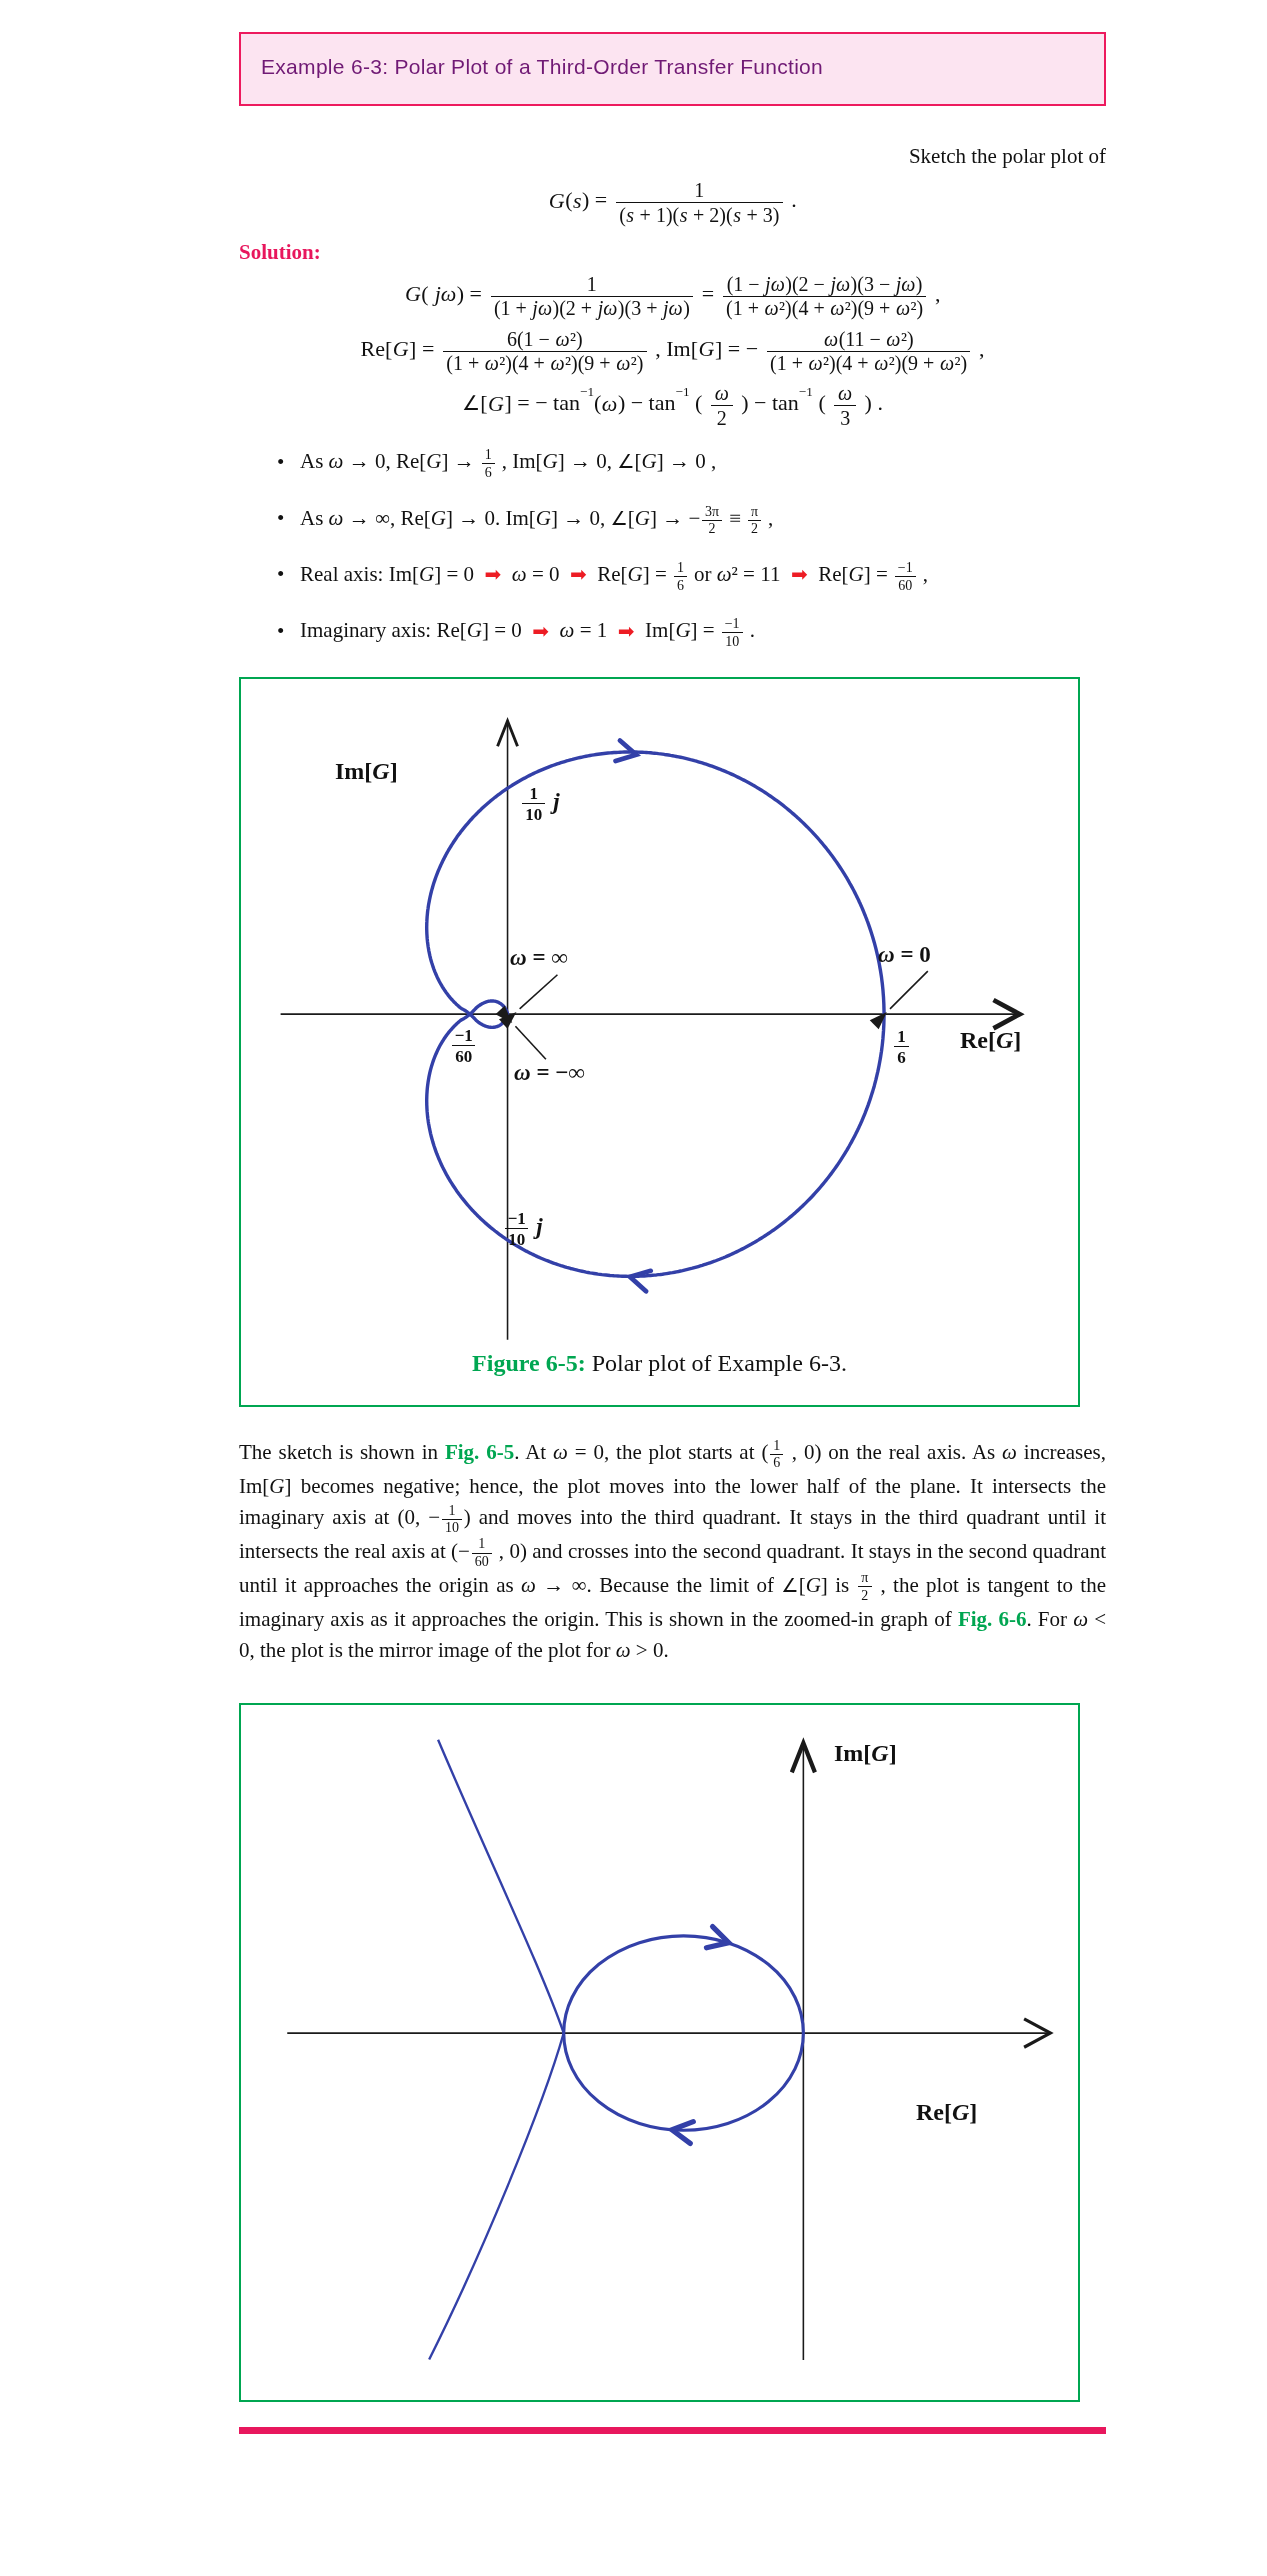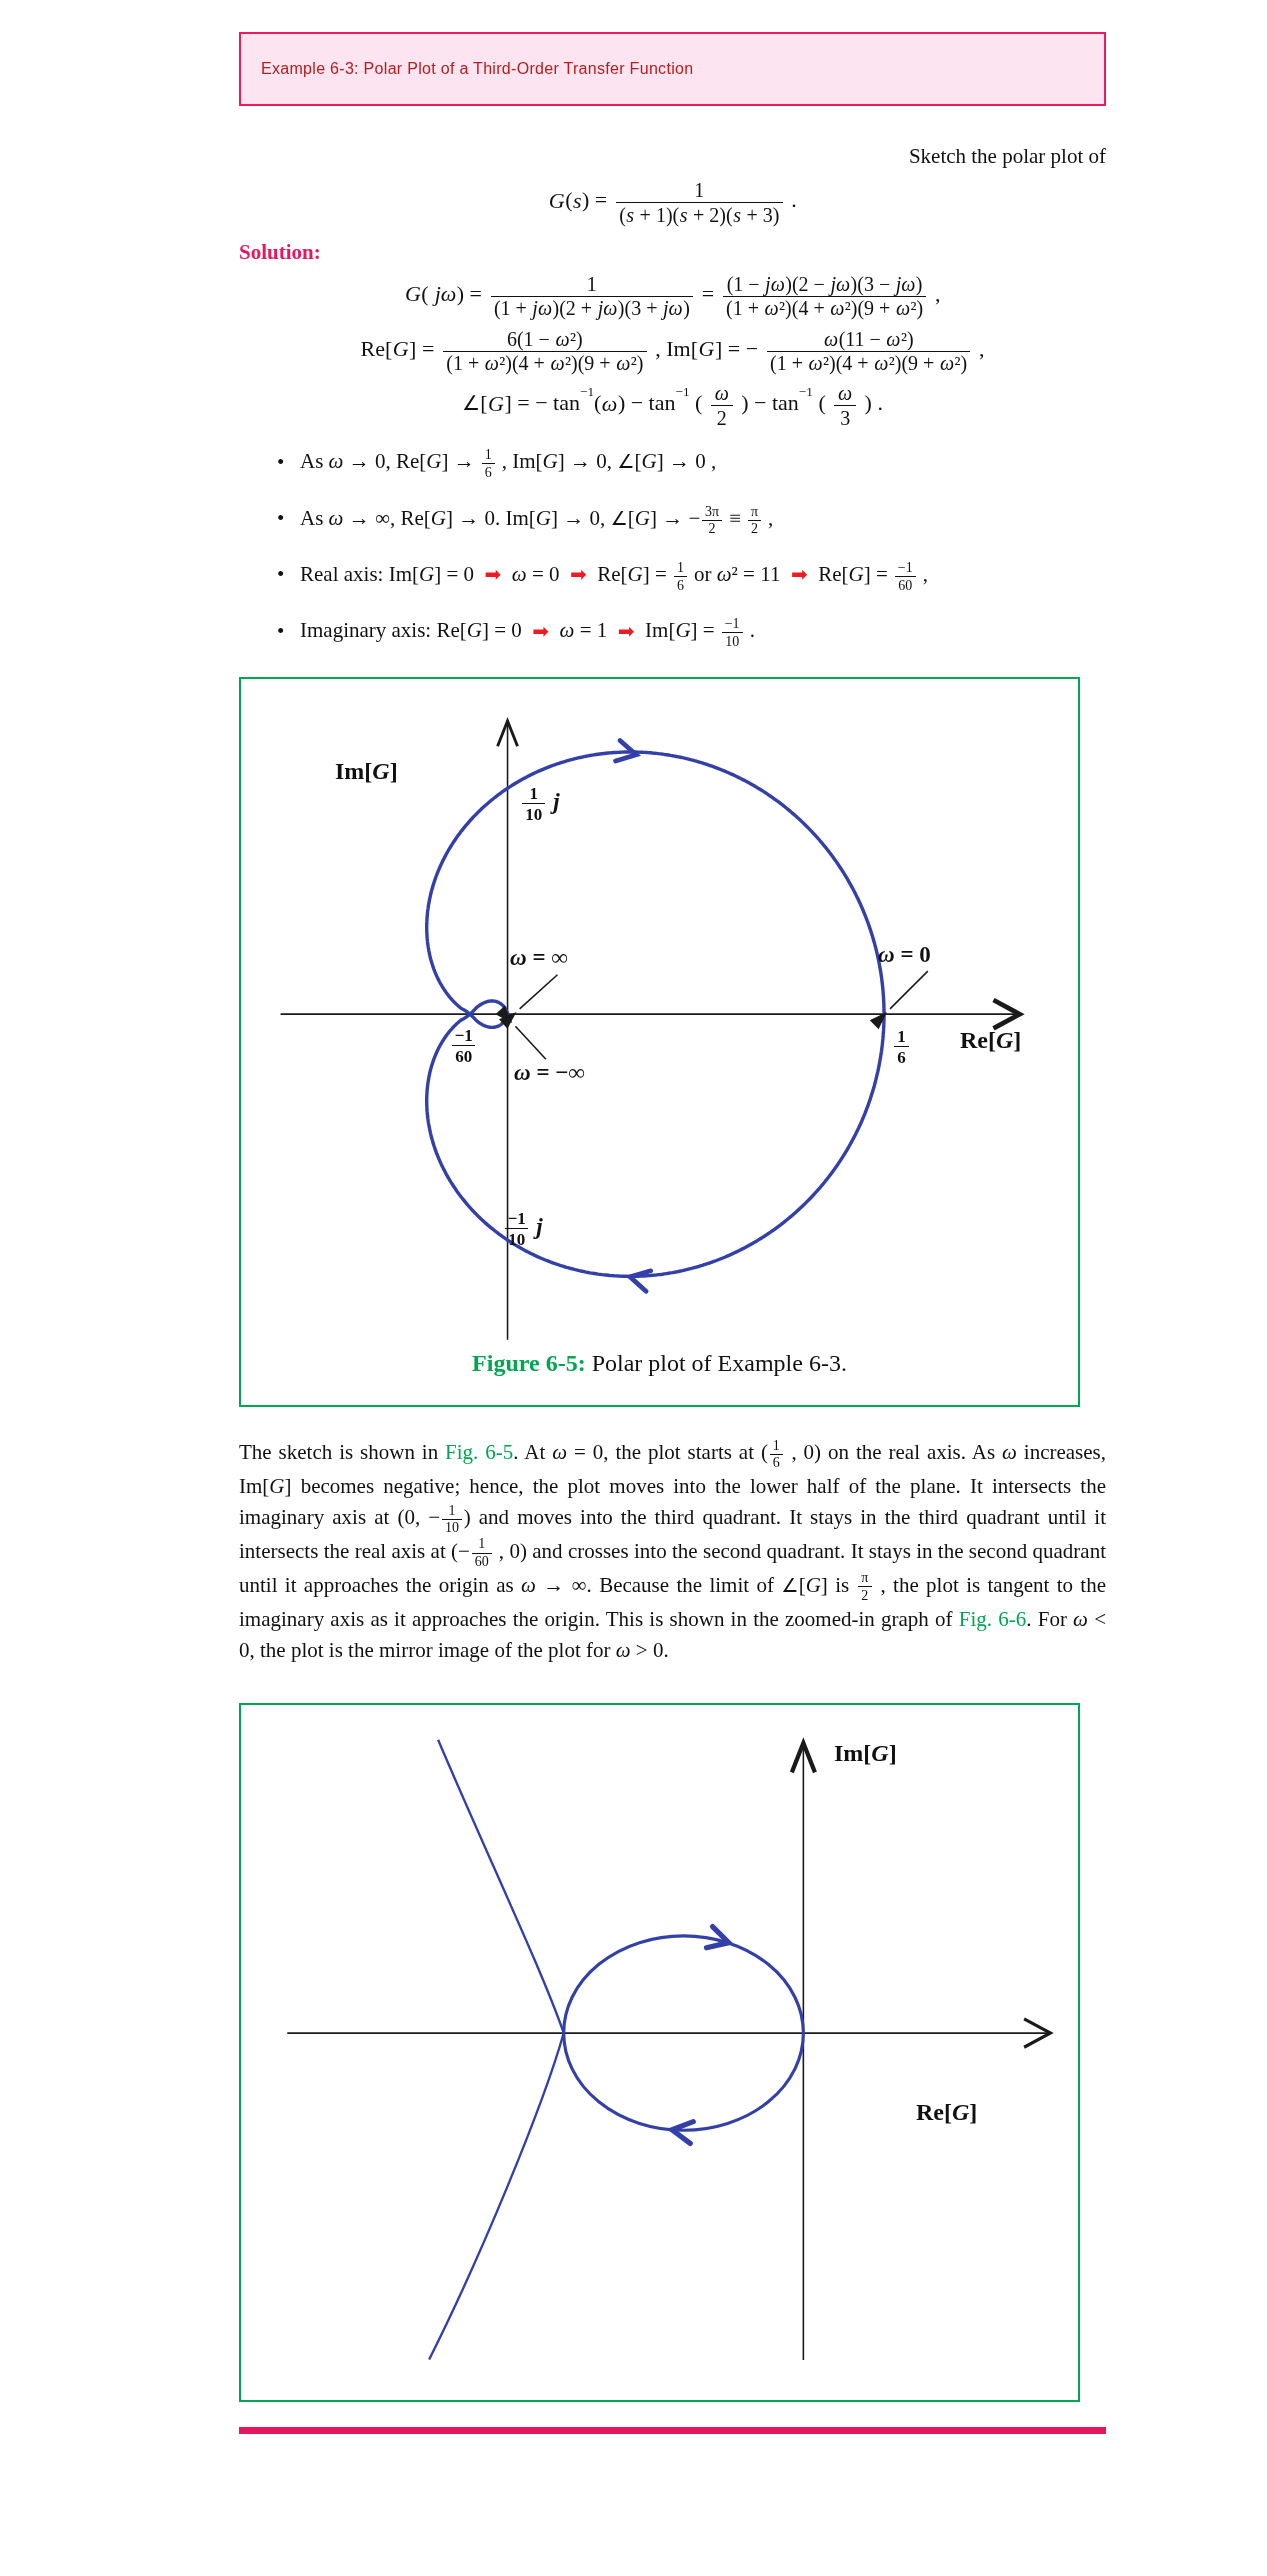--- a/index.html
+++ b/index.html
@@ -20,22 +20,22 @@
   .title-box{
     box-sizing:border-box;
     width:867px;
     border:2.6px solid #ed1a5e;
     background:#fce4f1;
     padding:21px 20px 24px 20px;
     margin-bottom:35px;
   }
   .title-box .t{
     font-family:"Liberation Sans","DejaVu Sans",sans-serif;
-    font-size:16px;
-    color:#b91c1c;
+    font-size:21px;
+    color:#701a75;
     letter-spacing:0.3px;
   }
 
   
   p{margin:0;}
   .body-text{line-height:1.45;margin:7.4px 0;text-align:right;}
   .para{text-align:justify;margin-top:30.5px;line-height:1.48;}
   .solution{color:#e8175d;font-weight:bold;margin:13.7px 0 3.2px 0;}
   .heading{margin:16px 0 5.3px 0;}
 
@@ -52,21 +52,21 @@
   .frac{display:inline-block;text-align:center;vertical-align:middle;line-height:1.12;}
   .frac .fn{display:block;border-bottom:1.6px solid #111;padding:0 3.2px 0.5px 3.2px;}
   .frac .fd{display:block;padding:0.5px 3.2px 0 3.2px;}
   .eq .frac{font-size:20px;margin:0 3.2px;}
   .body-text .frac,.blist .frac,.para .frac{font-size:14px;vertical-align:middle;margin:0 1.6px;}
   .body-text .frac .fn,.blist .frac .fn,.para .frac .fn{border-bottom-width:1.3px;}
   sup.s{font-size:0.6em;position:relative;top:-0.5em;line-height:0;}
 
   .sym{font-family:"DejaVu Sans",sans-serif;font-size:0.92em;}
   .ra{color:#ed1c24;font-family:"DejaVu Sans",sans-serif;padding:0 5.3px;font-size:0.95em;}
-  .figref{color:#00a651;font-weight:normal;}
+  .figref{color:#00a651;font-weight:bold;}
 
   
   .blist{list-style:none;margin:18px 0 18px 0;padding:0 0 0 38px;}
   .blist li{margin:0 0 23px 0;line-height:1.4;position:relative;padding-left:23px;}
   .blist li::before{content:"\2022";position:absolute;left:0;top:0.02em;font-size:21px;}
 
   
   .figure-box{
     position:relative;
     box-sizing:border-box;

